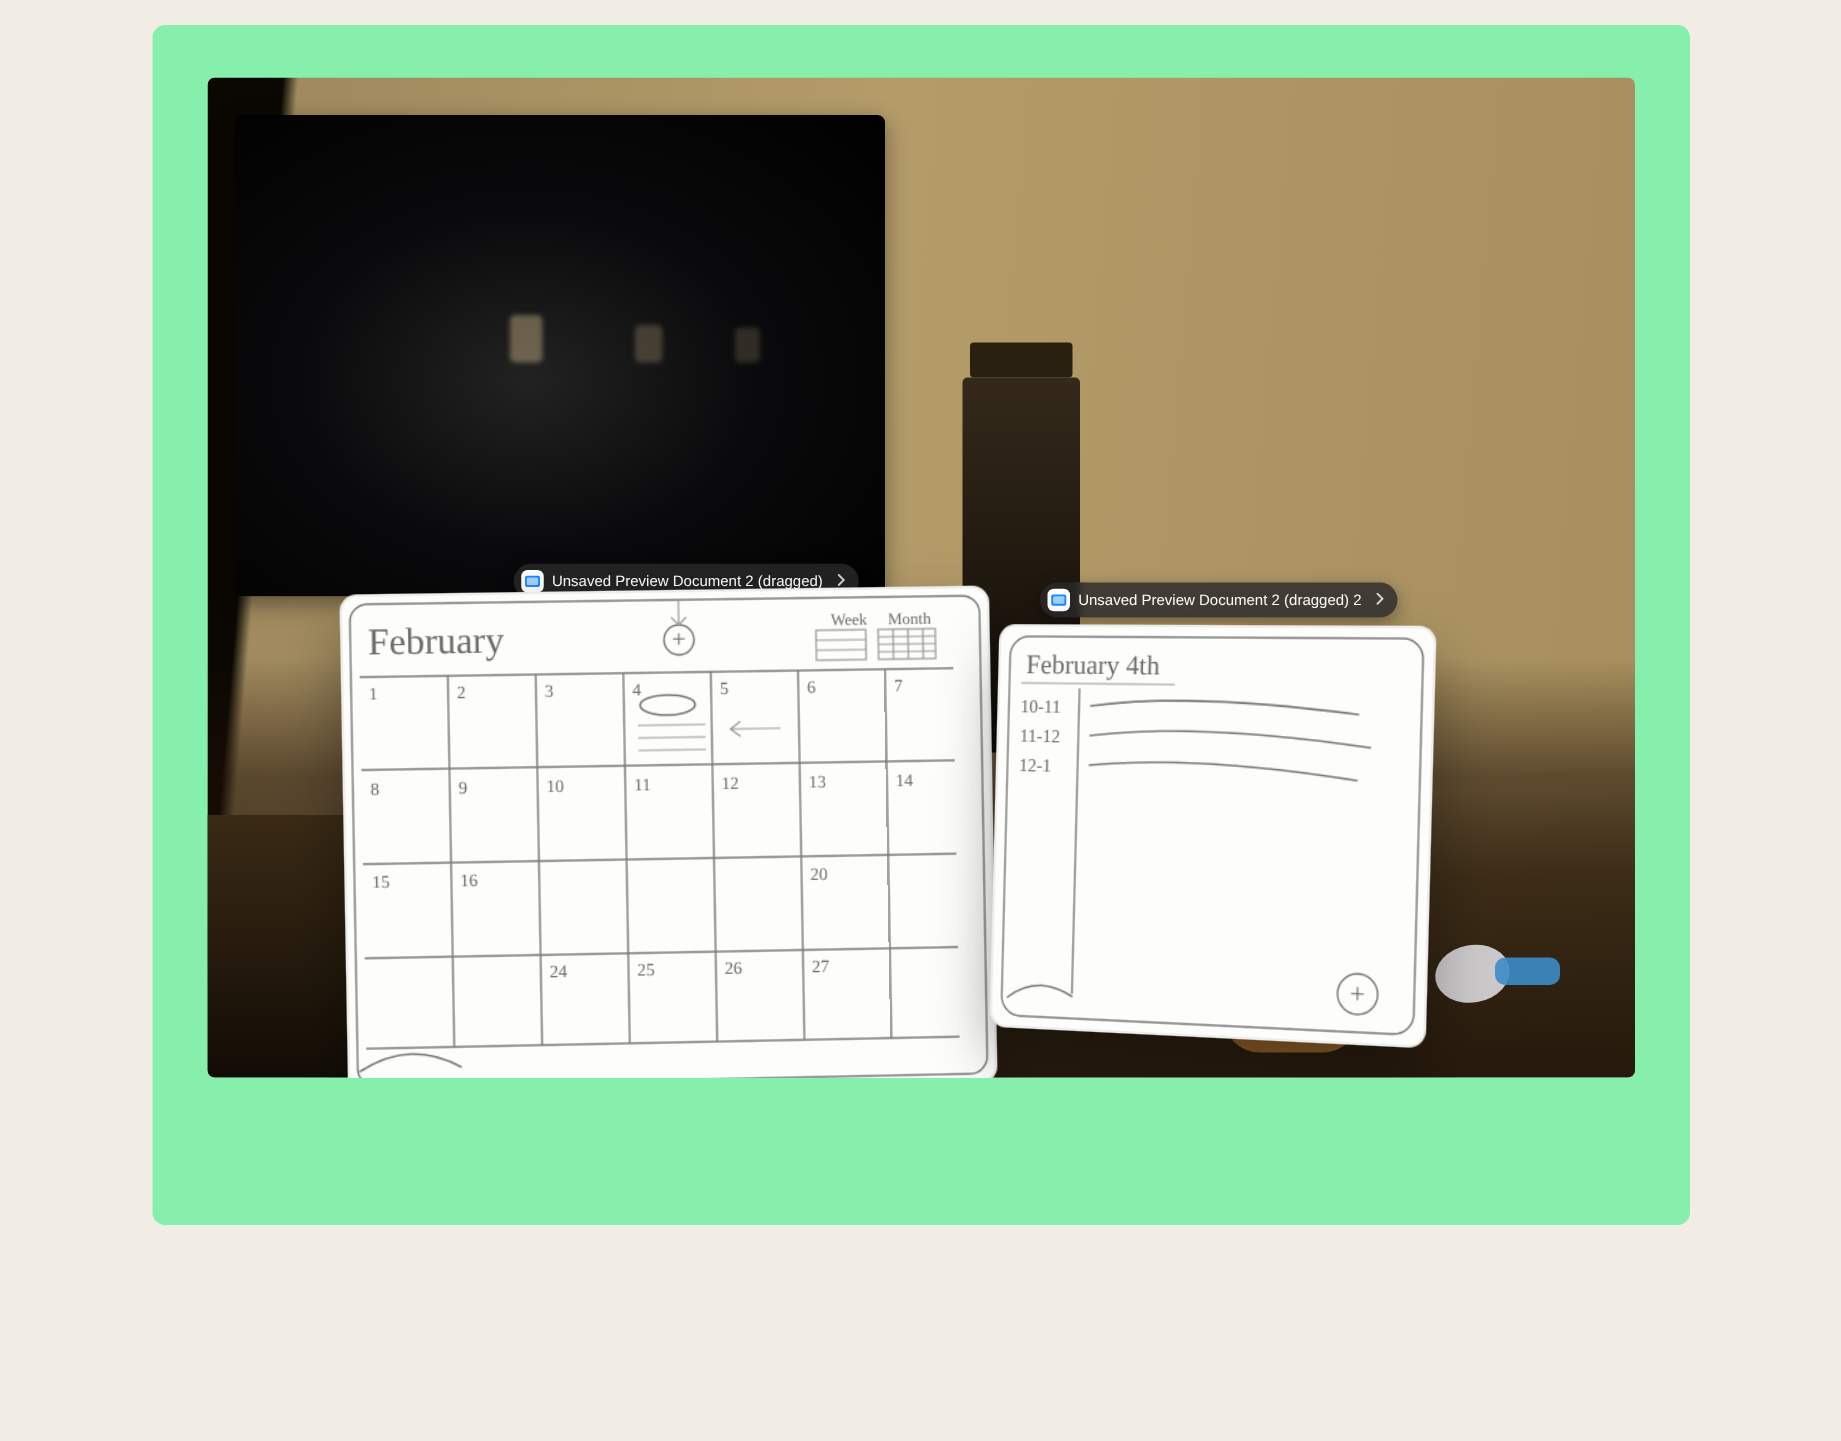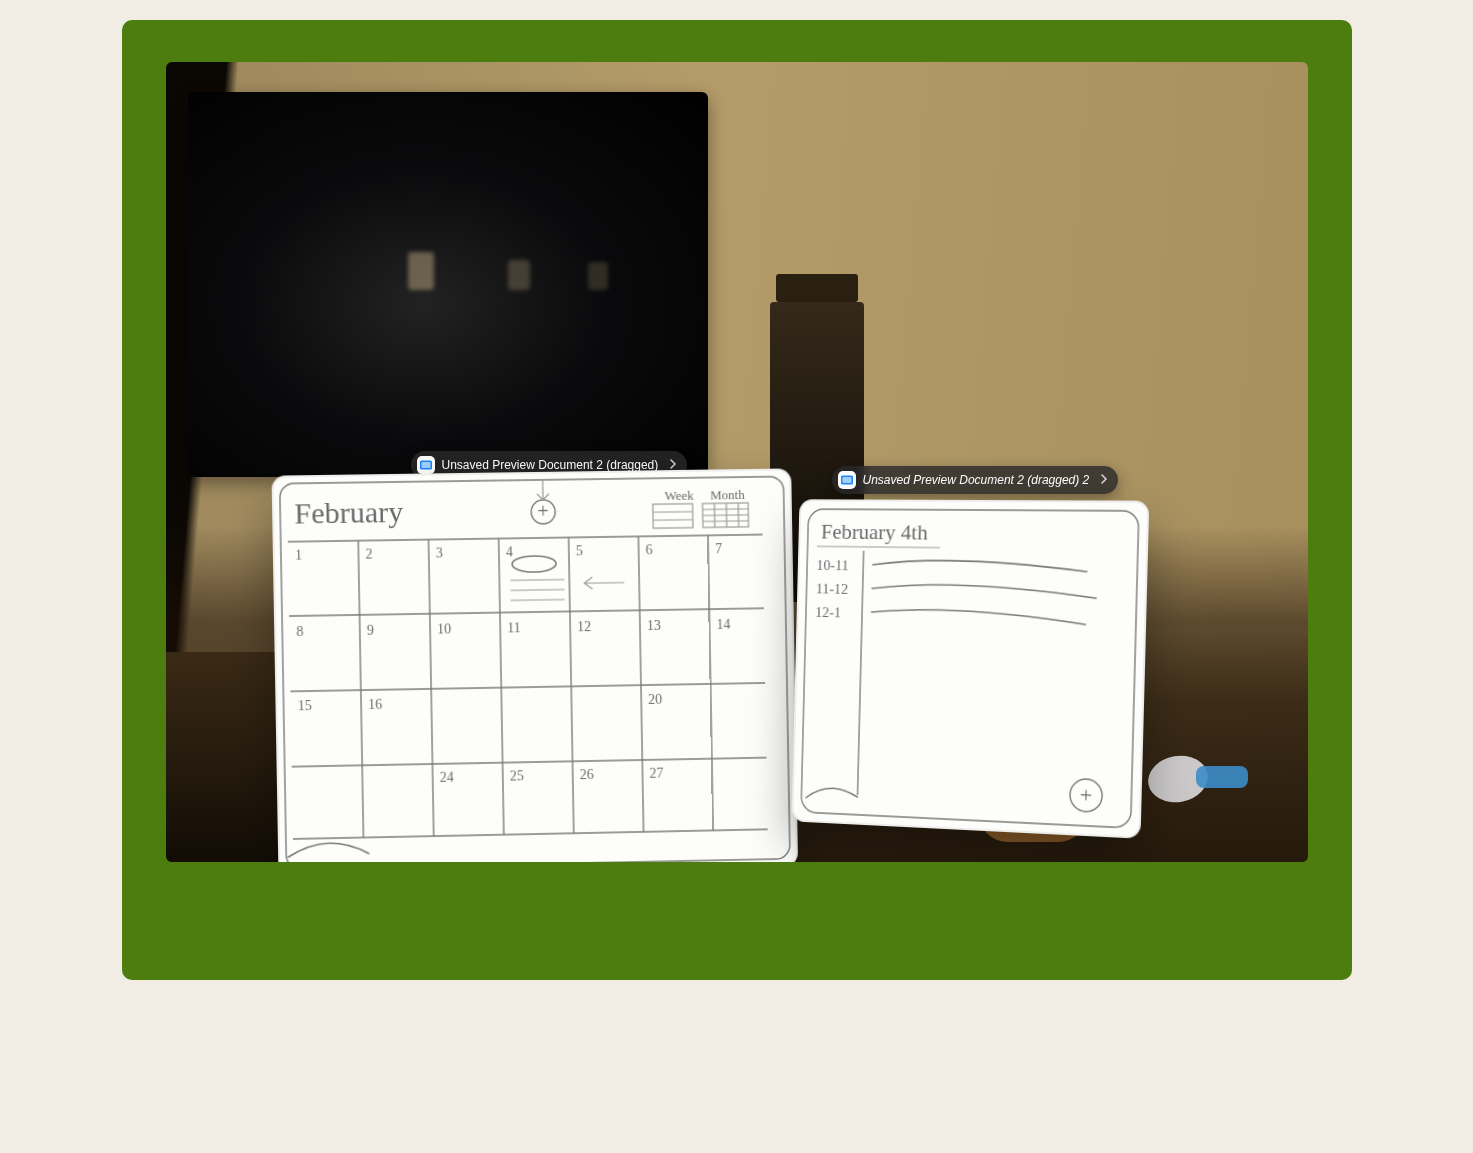--- a/index.html
+++ b/index.html
@@ -9,21 +9,21 @@
     font-family: -apple-system, "Helvetica Neue", Arial, sans-serif;
     display: flex;
     align-items: flex-start;
     justify-content: center;
   }
   .outer {
     width: 1230px;
     height: 960px;
     margin: 20px auto 0 auto;
     border-radius: 10px;
-    background: #4d7c0f;
+    background: #86efac;
     padding: 42px 44px 0 44px;
     text-align: right;
   }
   .scene {
     width: 100%;
     height: 800px;
     border-radius: 6px;
     position: relative;
     overflow: hidden;
     background:
@@ -200,21 +200,21 @@
 
         <text x="162" y="308" class="hand" font-size="14">24</text>
         <text x="232" y="308" class="hand" font-size="14">25</text>
         <text x="302" y="308" class="hand" font-size="14">26</text>
         <text x="372" y="308" class="hand" font-size="14">27</text>
 
         <path d="M10 380 Q 50 355 90 378" class="scrib"></path>
       </svg>
     </div>
 
-    <div class="pill" style="top:404px; left:666px;font-style:italic;">
+    <div class="pill" style="top:404px; left:666px;">
       <span class="app-icon">
         <svg width="14" height="14" viewBox="0 0 14 14">
             <rect x="1" y="2.5" width="12" height="9" rx="1.5" fill="#1e88ff"></rect>
             <rect x="2.5" y="4" width="9" height="6" rx="1" fill="#9fd2ff"></rect>
           </svg>
       </span>
       <span>Unsaved Preview Document 2 (dragged) 2</span>
       <span class="chev">
         <svg width="8" height="10" viewBox="0 0 8 10">
             <path d="M2 1 L6 5 L2 9" stroke="#fff" stroke-width="1.5" fill="none" stroke-linecap="round"></path>

